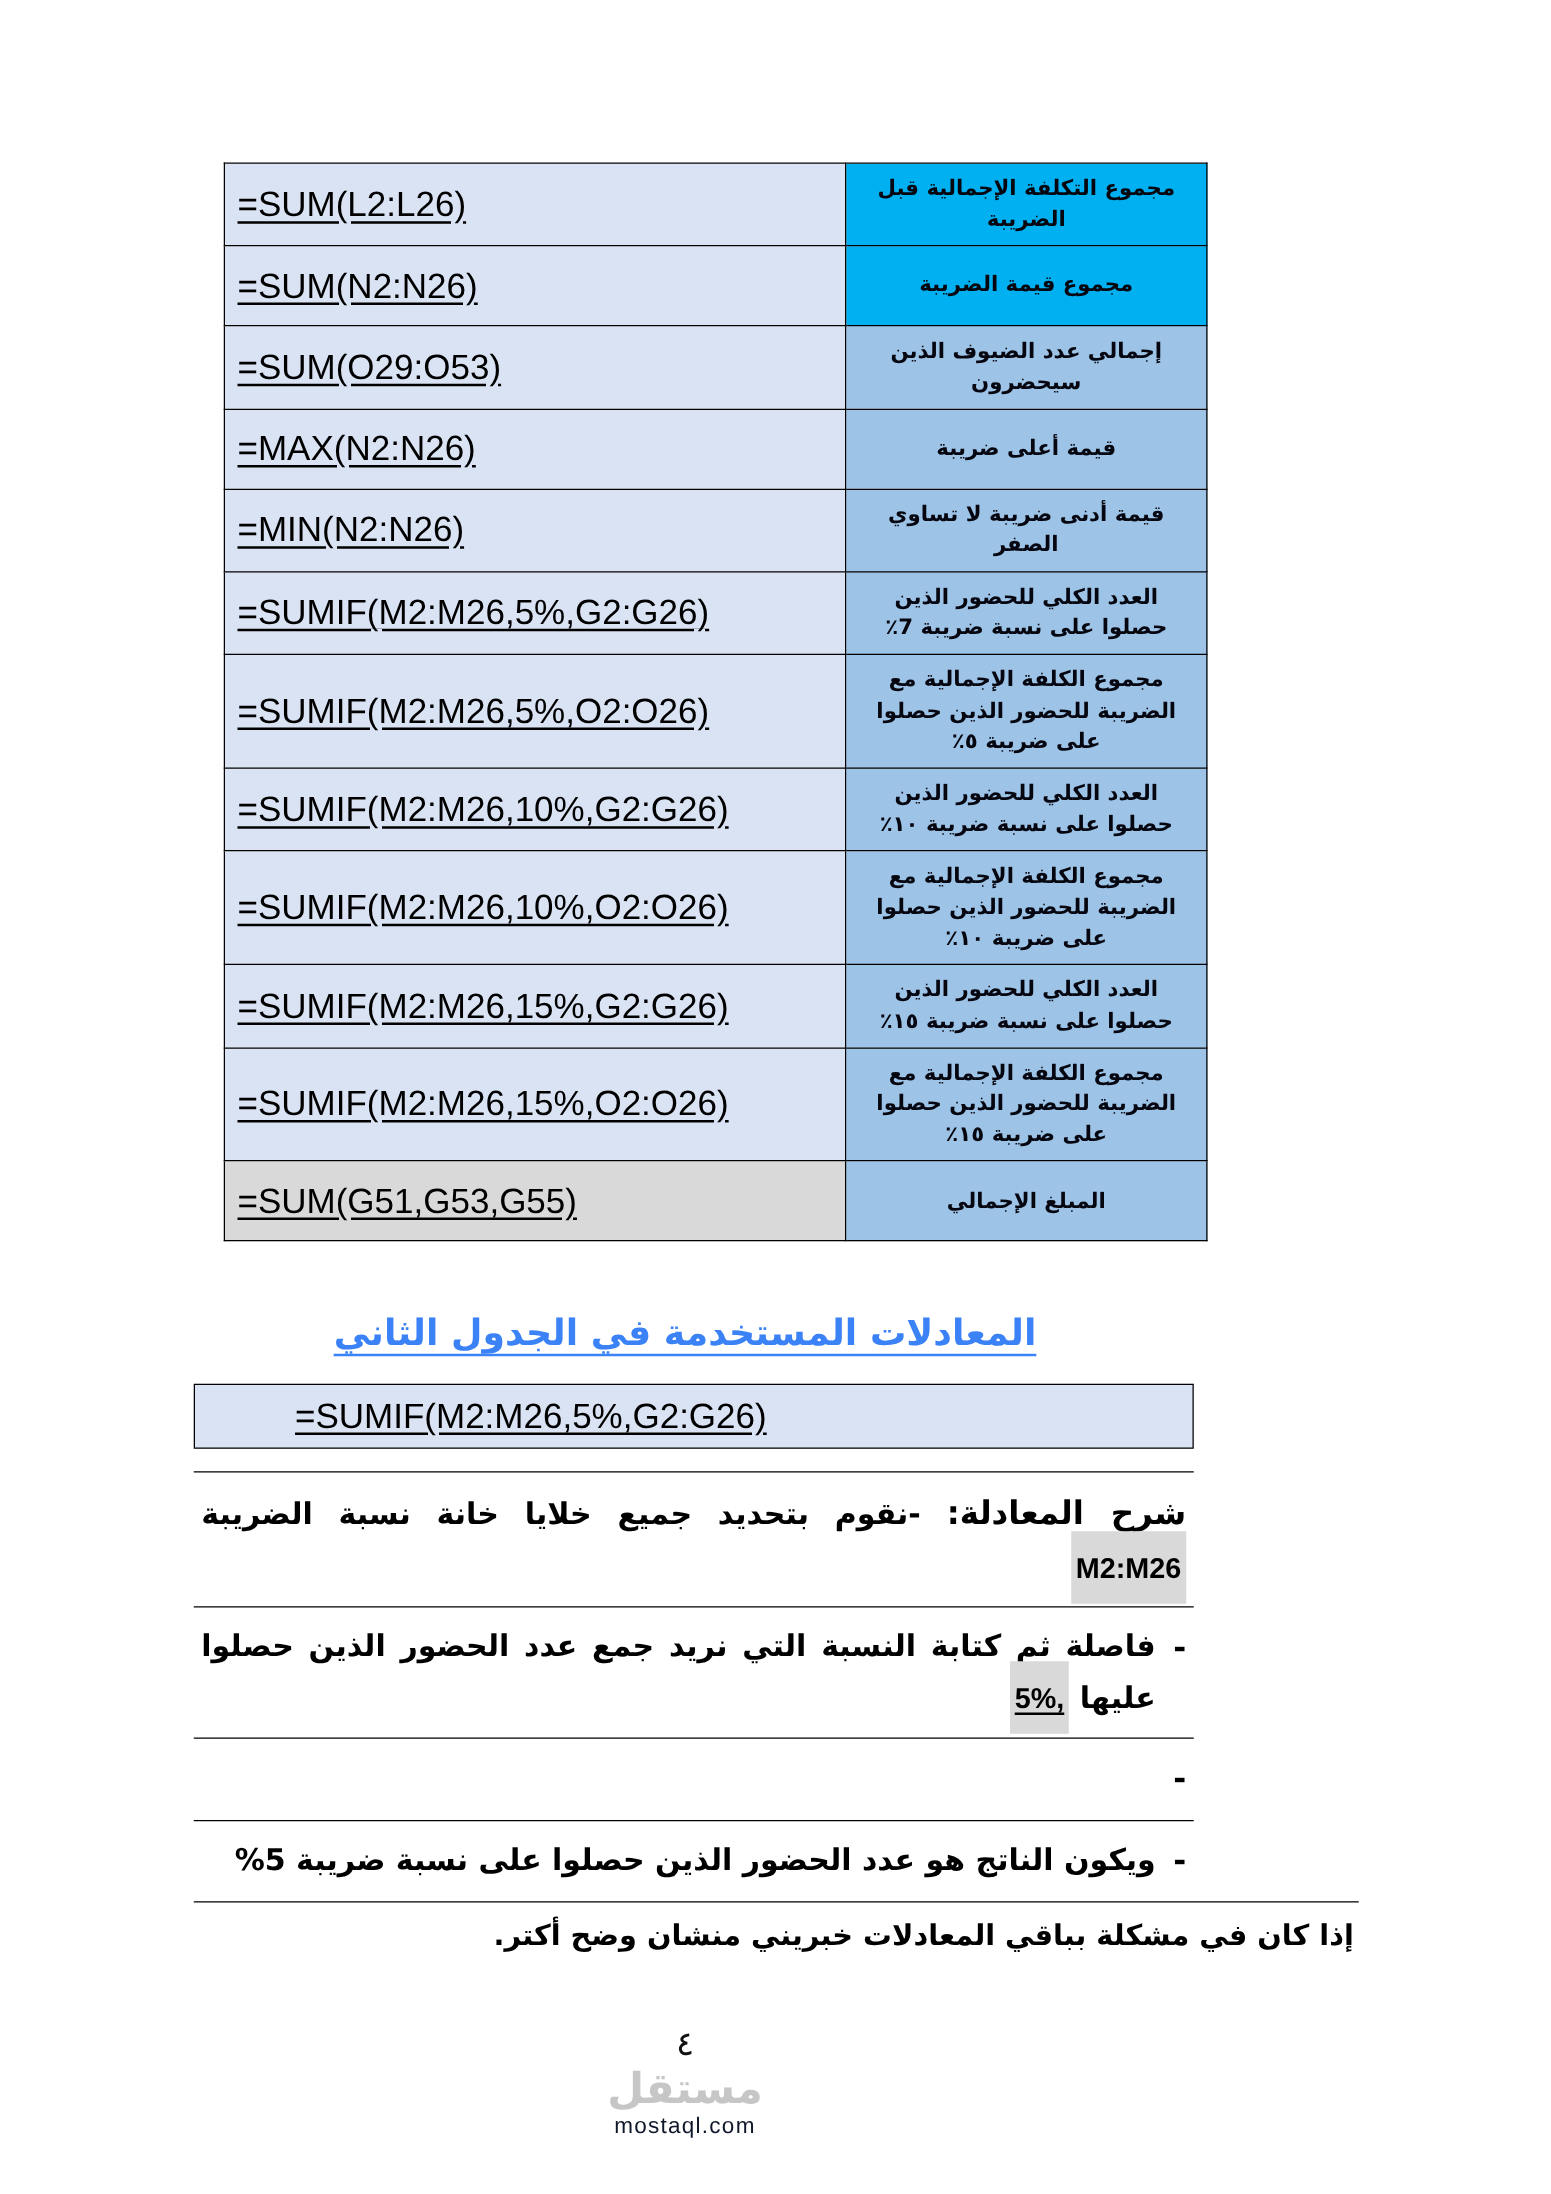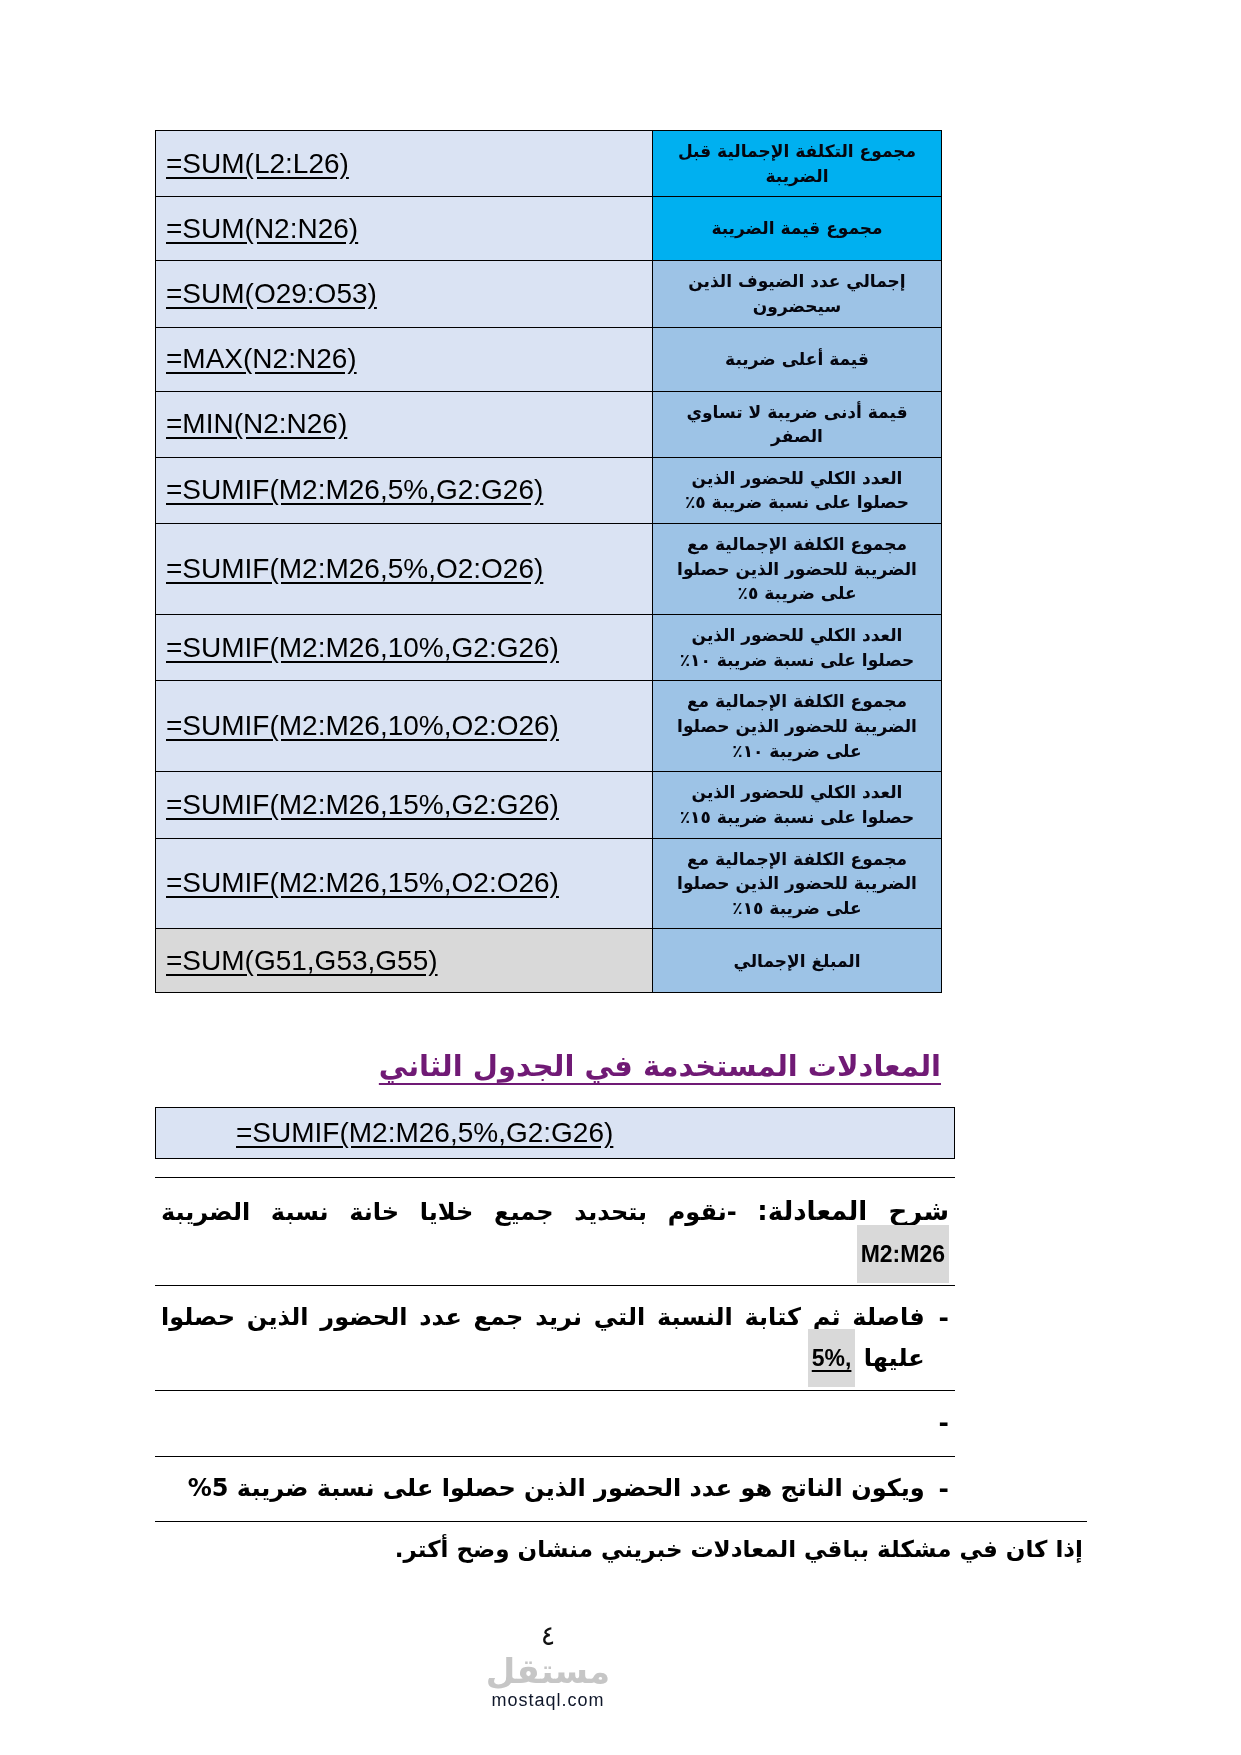--- a/index.html
+++ b/index.html
@@ -19,20 +19,21 @@
     top: 130px;
     width: 932px;
   }
 
   
   table.formulas-table {
     border-collapse: collapse;
     table-layout: fixed;
     width: 786px;
     direction: ltr;
+    margin-left: 24px;
   }
   table.formulas-table td {
     border: 1.5px solid #000;
     vertical-align: middle;
   }
   td.fcell {
     width: 497px;
     background: #dae3f3;
     height: 64px;
     padding: 6px 10px;
@@ -57,24 +58,25 @@
     font-weight: bold;
     line-height: 1.45;
     color: #05060f;
   }
   td.dcell.cyan { background: #00b0f0; }
 
   
   .sec-heading {
     width: 786px;
     margin-top: 56px;
+    text-align: center;
     direction: rtl;
     font-size: 29px;
     font-weight: bold;
-    color: #701a75;
+    color: #3b82f6;
     text-decoration: underline;
     text-underline-offset: 7px;
   }
   .formula-box {
     width: 800px;
     margin-top: 24px;
     min-height: 52px;
     border: 1.5px solid #000;
     background: #dae3f3;
     display: flex;
@@ -173,21 +175,21 @@
         <tr>
           <td class="fcell"><span class="formula">=MAX(N2:N26)</span></td>
           <td class="dcell">قيمة أعلى ضريبة</td>
         </tr>
         <tr>
           <td class="fcell"><span class="formula">=MIN(N2:N26)</span></td>
           <td class="dcell">قيمة أدنى ضريبة لا تساوي الصفر</td>
         </tr>
         <tr>
           <td class="fcell"><span class="formula">=SUMIF(M2:M26,5%,G2:G26)</span></td>
-          <td class="dcell">العدد الكلي للحضور الذين حصلوا على نسبة ضريبة ٥٪</td>
+          <td class="dcell">العدد الكلي للحضور الذين حصلوا على نسبة ضريبة 7٪</td>
         </tr>
         <tr>
           <td class="fcell"><span class="formula">=SUMIF(M2:M26,5%,O2:O26)</span></td>
           <td class="dcell">مجموع الكلفة الإجمالية مع الضريبة للحضور الذين حصلوا على ضريبة ٥٪</td>
         </tr>
         <tr>
           <td class="fcell"><span class="formula">=SUMIF(M2:M26,10%,G2:G26)</span></td>
           <td class="dcell">العدد الكلي للحضور الذين حصلوا على نسبة ضريبة ١٠٪</td>
         </tr>
         <tr>

